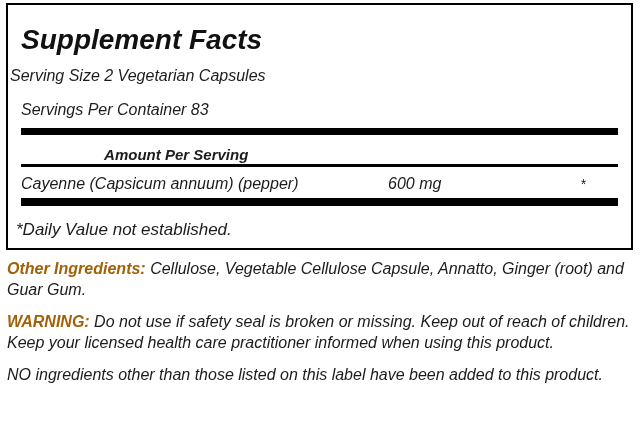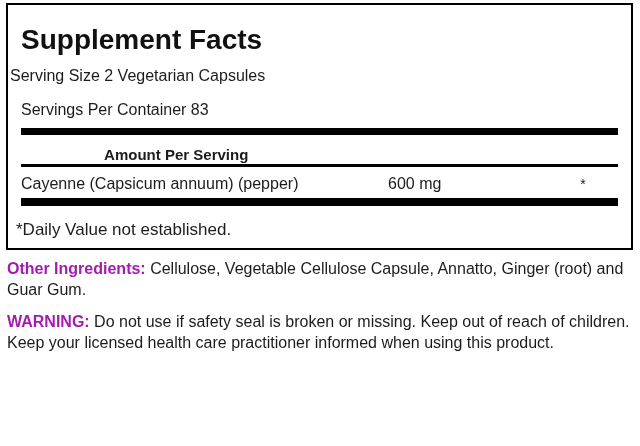--- a/index.html
+++ b/index.html
@@ -11,20 +11,21 @@
     background: #ffffff;
     font-family: "Liberation Sans", sans-serif;
     color: #1c1c1c;
     overflow: hidden;
   }
   .sheet {
     position: relative;
     width: 628px;
     height: 446px;
     background: #ffffff;
+    font-style: italic;
   }
   .facts-box {
     position: absolute;
     top: 3px;
     left: 6px;
     width: 627px;
     height: 247px;
     border: 2px solid #000000;
     background: #ffffff;
     overflow: hidden;
@@ -89,21 +90,21 @@
     top: 258px;
     left: 7px;
     width: 627px;
   }
   .text-blocks p {
     margin: 0 0 11px 0;
     font-size: 16px;
     line-height: 21px;
     color: #1c1c1c;
   }
-  .text-blocks p b { color: #a21caf; }
+  .text-blocks p b { color: #a16207; }
 </style>
 </head>
 <body>
 
 <div class="sheet">
 
   <div class="facts-box">
     <div class="title">Supplement Facts</div>
     <div class="serving-line">Serving Size 2 Vegetarian Capsules</div>
     <div class="servings-line">Servings Per Container 83</div>
@@ -123,15 +124,16 @@
     </div>
 
     <div class="bar-thick bottom"></div>
 
     <div class="footnote">*Daily Value not established.</div>
   </div>
 
   <div class="text-blocks">
     <p><b>Other Ingredients:</b><span> Cellulose, Vegetable Cellulose Capsule, Annatto, Ginger (root) and Guar Gum.</span></p>
     <p><b>WARNING:</b><span> Do not use if safety seal is broken or missing. Keep out of reach of children. Keep your licensed health care practitioner informed when using this product.</span></p>
+    <p>NO ingredients other than those listed on this label have been added to this product.</p>
   </div>
 
 </div>
 
 </body></html>

